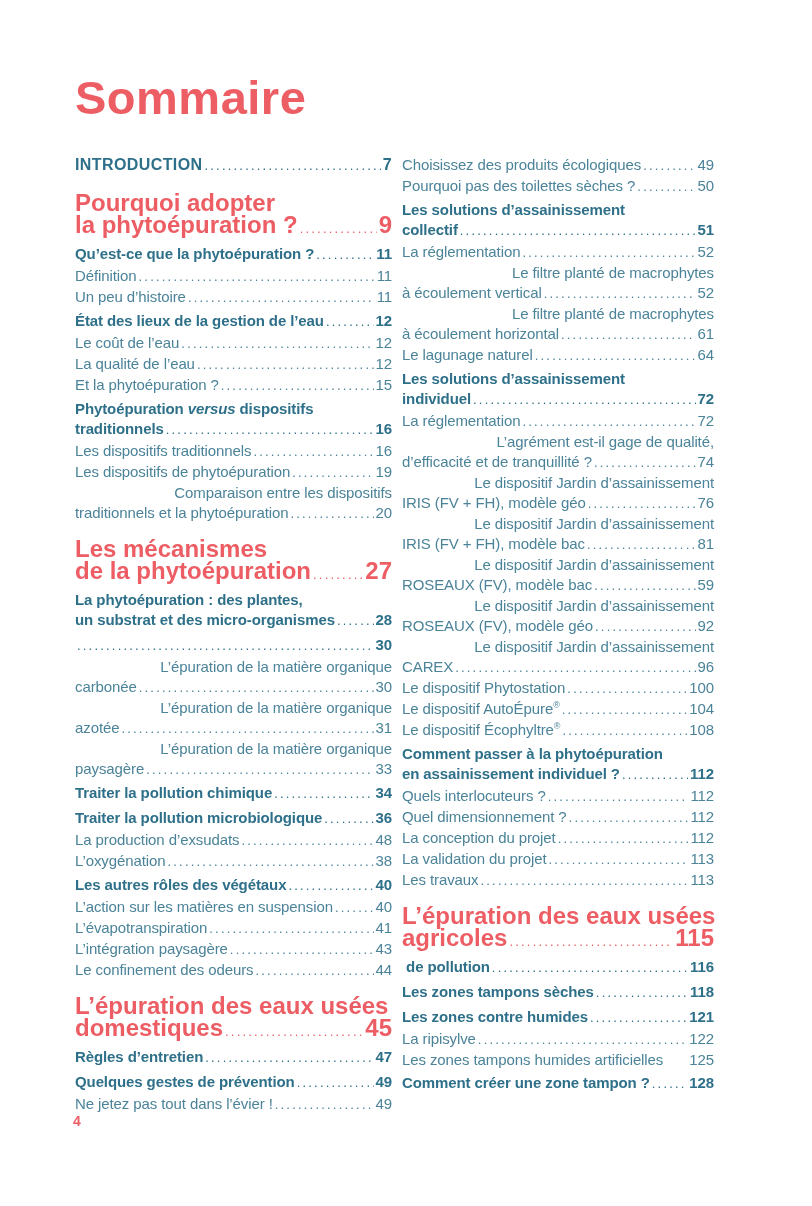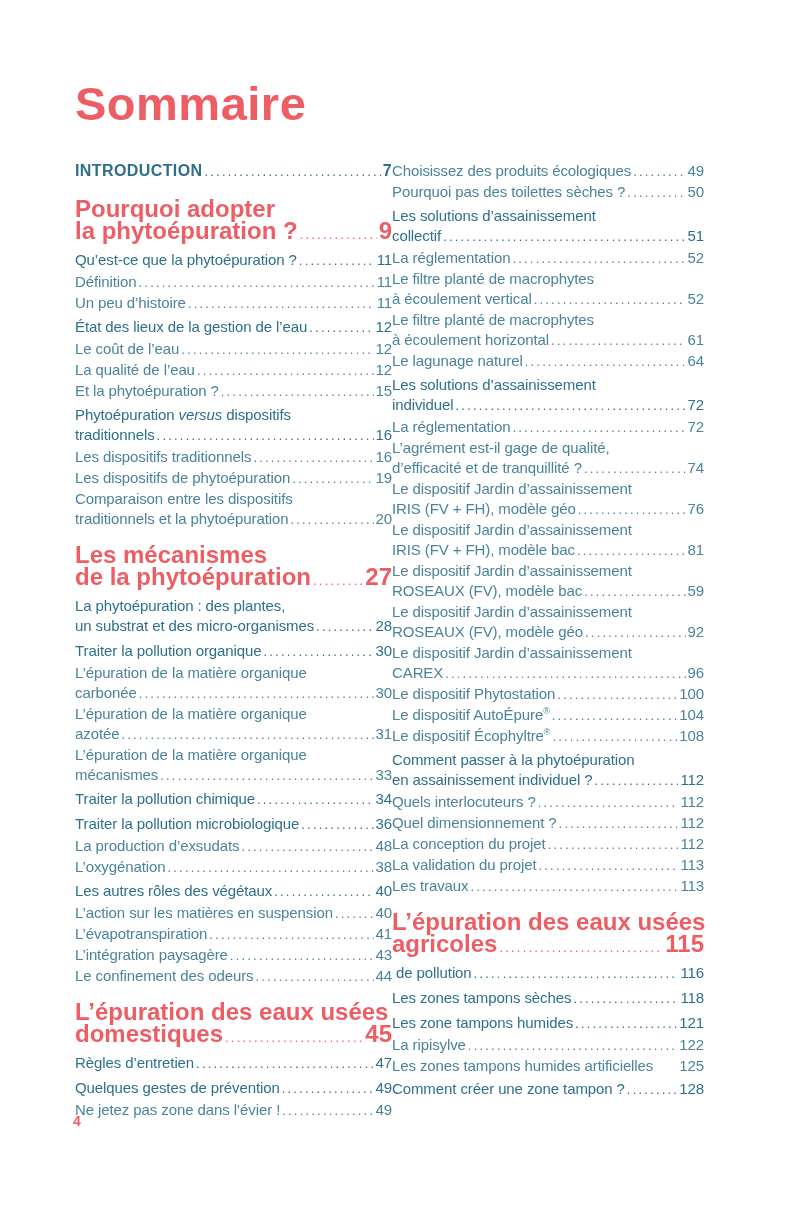--- a/index.html
+++ b/index.html
@@ -19,49 +19,50 @@
     overflow: hidden;
     font-family: "Liberation Sans", "DejaVu Sans", sans-serif;
   }
   .page {
     position: absolute;
     inset: 0;
     padding: 74px 72px 0 75px;
     box-sizing: border-box;
   }
   .doc-title {
-    margin: 6px 0 33px 0;
+    margin: 0 0 33px 0;
     color: var(--pink);
     font-size: 47px;
     line-height: 48px;
     font-weight: bold;
     letter-spacing: 0.5px;
   }
   .columns {
     display: flex;
+    gap: 10px;
     align-items: flex-start;
   }
   .col {
     box-sizing: border-box;
   }
   .col-left  { width: 317px; }
   .col-right { width: 312px; }
 
   .entry {
     font-size: 15px;
     line-height: 20px;
     letter-spacing: -0.1px;
   }
   .entry .line { white-space: nowrap; }
   .entry .line.last {
     display: flex;
     align-items: baseline;
   }
-  .entry.normal { color: var(--teal); font-weight: normal; }
-  .entry.bold   { color: var(--teal-bold); font-weight: normal; margin-top: 3px; padding-bottom: 1px; }
+  .entry.normal { color: var(--teal); font-weight: normal; text-align: right; }
+  .entry.bold   { color: var(--teal-bold); font-weight: bold; margin-top: 3px; padding-bottom: 1px; }
   .entry.intro  {
     color: var(--teal-bold);
     font-weight: bold;
     font-size: 16px;
     letter-spacing: 0.4px;
     margin-bottom: 16px;
   }
   .entry.section {
     color: var(--pink);
     font-weight: bold;
@@ -214,21 +215,20 @@
         <div class="entry bold">
           <div class="line"><span class="label">La phytoépuration : des plantes,</span></div>
           <div class="line last">
             <span class="label">un substrat et des micro-organismes</span>
             <span class="leader"></span>
             <span class="pg">28</span>
           </div>
         </div>
         <div class="entry bold">
           <div class="line last">
-            <span class="label">Traiter la pollution organique</span>
             <span class="leader"></span>
             <span class="pg">30</span>
           </div>
         </div>
         <div class="entry normal">
           <div class="line"><span class="label">L’épuration de la matière organique</span></div>
           <div class="line last">
             <span class="label">carbonée</span>
             <span class="leader"></span>
             <span class="pg">30</span>
@@ -238,21 +238,21 @@
           <div class="line"><span class="label">L’épuration de la matière organique</span></div>
           <div class="line last">
             <span class="label">azotée</span>
             <span class="leader"></span>
             <span class="pg">31</span>
           </div>
         </div>
         <div class="entry normal">
           <div class="line"><span class="label">L’épuration de la matière organique</span></div>
           <div class="line last">
-            <span class="label">mécanismes</span>
+            <span class="label">paysagère</span>
             <span class="leader"></span>
             <span class="pg">33</span>
           </div>
         </div>
         <div class="entry bold">
           <div class="line last">
             <span class="label">Traiter la pollution chimique</span>
             <span class="leader"></span>
             <span class="pg">34</span>
           </div>
@@ -330,21 +330,21 @@
         </div>
         <div class="entry bold">
           <div class="line last">
             <span class="label">Quelques gestes de prévention</span>
             <span class="leader"></span>
             <span class="pg">49</span>
           </div>
         </div>
         <div class="entry normal">
           <div class="line last">
-            <span class="label">Ne jetez pas zone dans l’évier !</span>
+            <span class="label">Ne jetez pas tout dans l’évier !</span>
             <span class="leader"></span>
             <span class="pg">49</span>
           </div>
         </div>
       </div>
     <div class="col col-right" id="col-1">
         <div class="entry normal">
           <div class="line last">
             <span class="label">Choisissez des produits écologiques</span>
             <span class="leader"></span>
@@ -540,21 +540,21 @@
         </div>
         <div class="entry bold">
           <div class="line last">
             <span class="label">Les zones tampons sèches</span>
             <span class="leader"></span>
             <span class="pg">118</span>
           </div>
         </div>
         <div class="entry bold">
           <div class="line last">
-            <span class="label">Les zone tampons humides</span>
+            <span class="label">Les zones contre humides</span>
             <span class="leader"></span>
             <span class="pg">121</span>
           </div>
         </div>
         <div class="entry normal">
           <div class="line last">
             <span class="label">La ripisylve</span>
             <span class="leader"></span>
             <span class="pg">122</span>
           </div>

